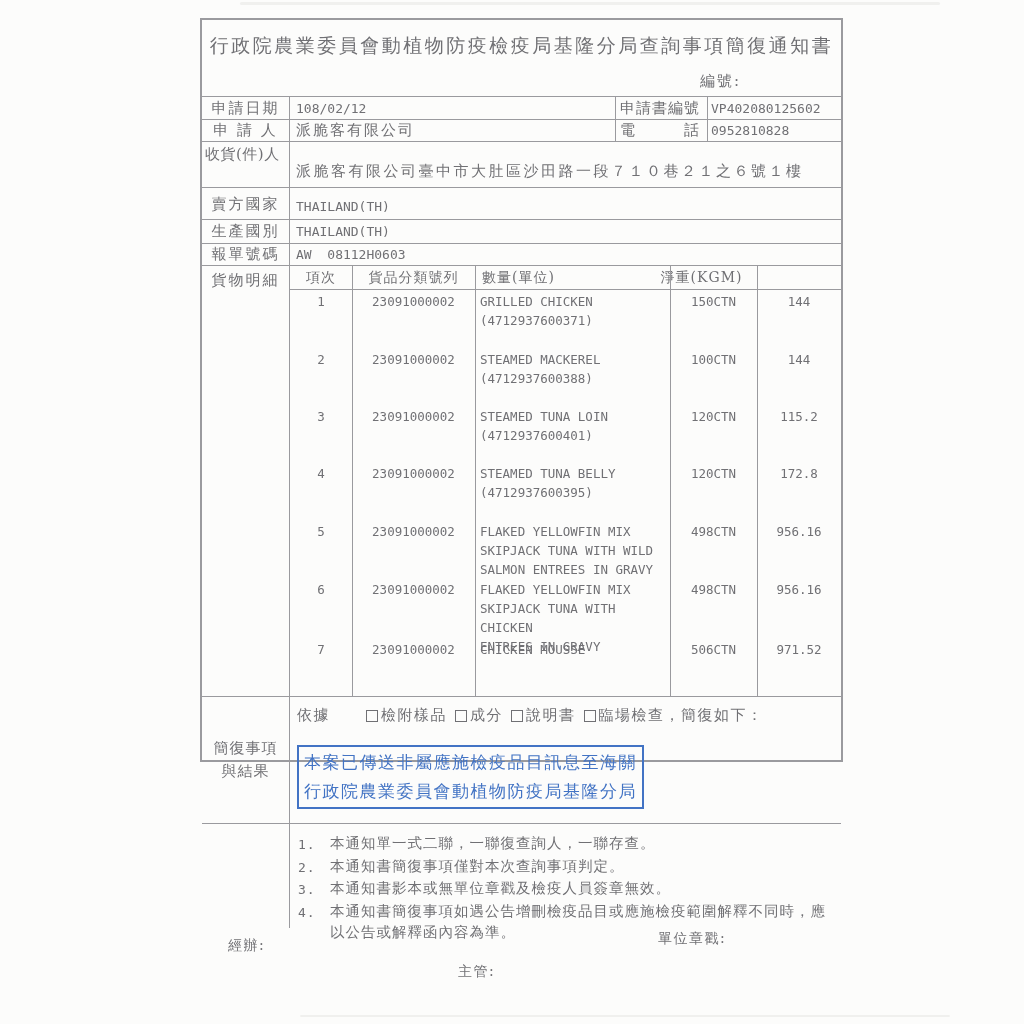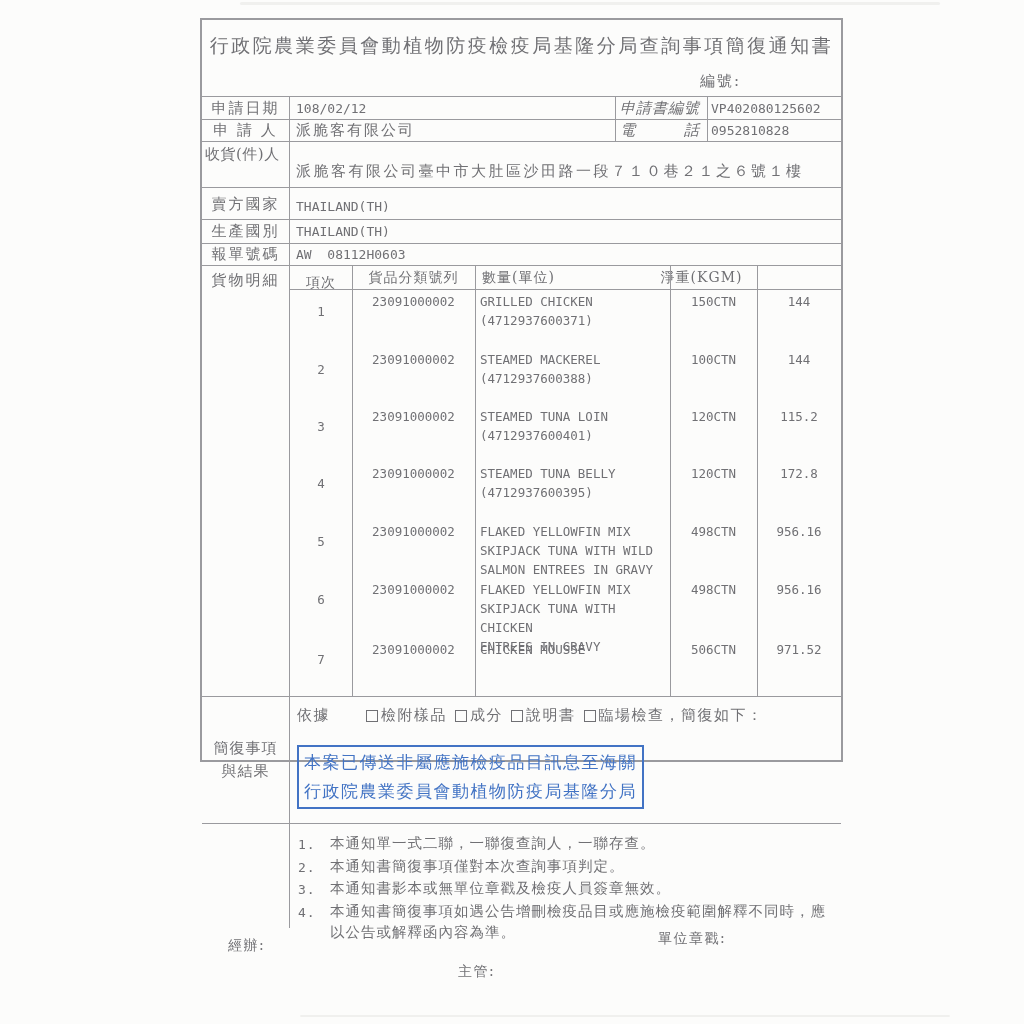--- a/index.html
+++ b/index.html
@@ -28,39 +28,39 @@
   .serial{position:absolute;right:100px;top:52px;font-size:15px;letter-spacing:2px;}
 
   
   .lab{width:88px;flex:0 0 88px;border-right:1px solid var(--line);
        display:flex;align-items:center;justify-content:center;
        font-size:15px;letter-spacing:2px;}
   .val{flex:1 1 auto;display:flex;align-items:center;padding-left:6px;
        font-size:13px;white-space:pre;}
   .val.cjk{font-size:15px;letter-spacing:2px;font-family:Liberation Serif, serif;}
   .lab2{width:93px;flex:0 0 93px;border-left:1px solid var(--line);border-right:1px solid var(--line);
-        display:flex;align-items:center;padding-left:4px;font-size:15px;letter-spacing:1px;white-space:pre;font-style:italic;}
+        display:flex;align-items:center;padding-left:4px;font-size:15px;letter-spacing:1px;white-space:pre;}
   .val2{width:133px;flex:0 0 133px;display:flex;align-items:center;padding-left:3px;
         font-size:13px;white-space:pre;}
 
   .r1{height:23px;} .r2{height:22px;}
   .r3{height:46px;}
   .r3 .lab{align-items:flex-start;justify-content:flex-start;padding:3px 0 0 3px;letter-spacing:0.5px;}
   .r3 .val{align-items:flex-end;padding-bottom:6px;font-size:15px;letter-spacing:2.5px;}
   .r4{height:32px;} .r4 .lab,.r4 .val{align-items:flex-end;padding-bottom:5px;}
   .r5{height:24px;} .r6{height:22px;}
 
   
   .g-sect{height:431px;}
   .g-lab{width:88px;flex:0 0 88px;border-right:1px solid var(--line);
          display:flex;justify-content:center;padding-top:5px;font-size:15px;letter-spacing:2px;}
   .g-right{flex:1;position:relative;}
   .g-head{display:flex;height:24px;border-bottom:1px solid var(--line);}
   .g-head .gc{display:flex;align-items:center;justify-content:center;font-size:14px;letter-spacing:1px;}
-  .c-no{width:62px;flex:0 0 62px;margin-top:10px;}
+  .c-no{width:62px;flex:0 0 62px;}
   .c-hs{width:123px;flex:0 0 123px;}
   .c-name{width:195px;flex:0 0 195px;}
   .c-qty{width:87px;flex:0 0 87px;}
   .c-wt{flex:1 1 auto;}
   .vline{position:absolute;top:0;bottom:0;width:1px;background:var(--line);}
   .g-body{position:relative;height:406px;}
   .g-row{position:absolute;left:0;width:100%;display:flex;align-items:flex-start;
          font-size:12.5px;line-height:19px;}
   .g-row .cell{font-family:"DejaVu Sans Mono","Liberation Mono",monospace;}
   .g-row .c-no,.g-row .c-hs,.g-row .c-qty,.g-row .c-wt{text-align:center;}

